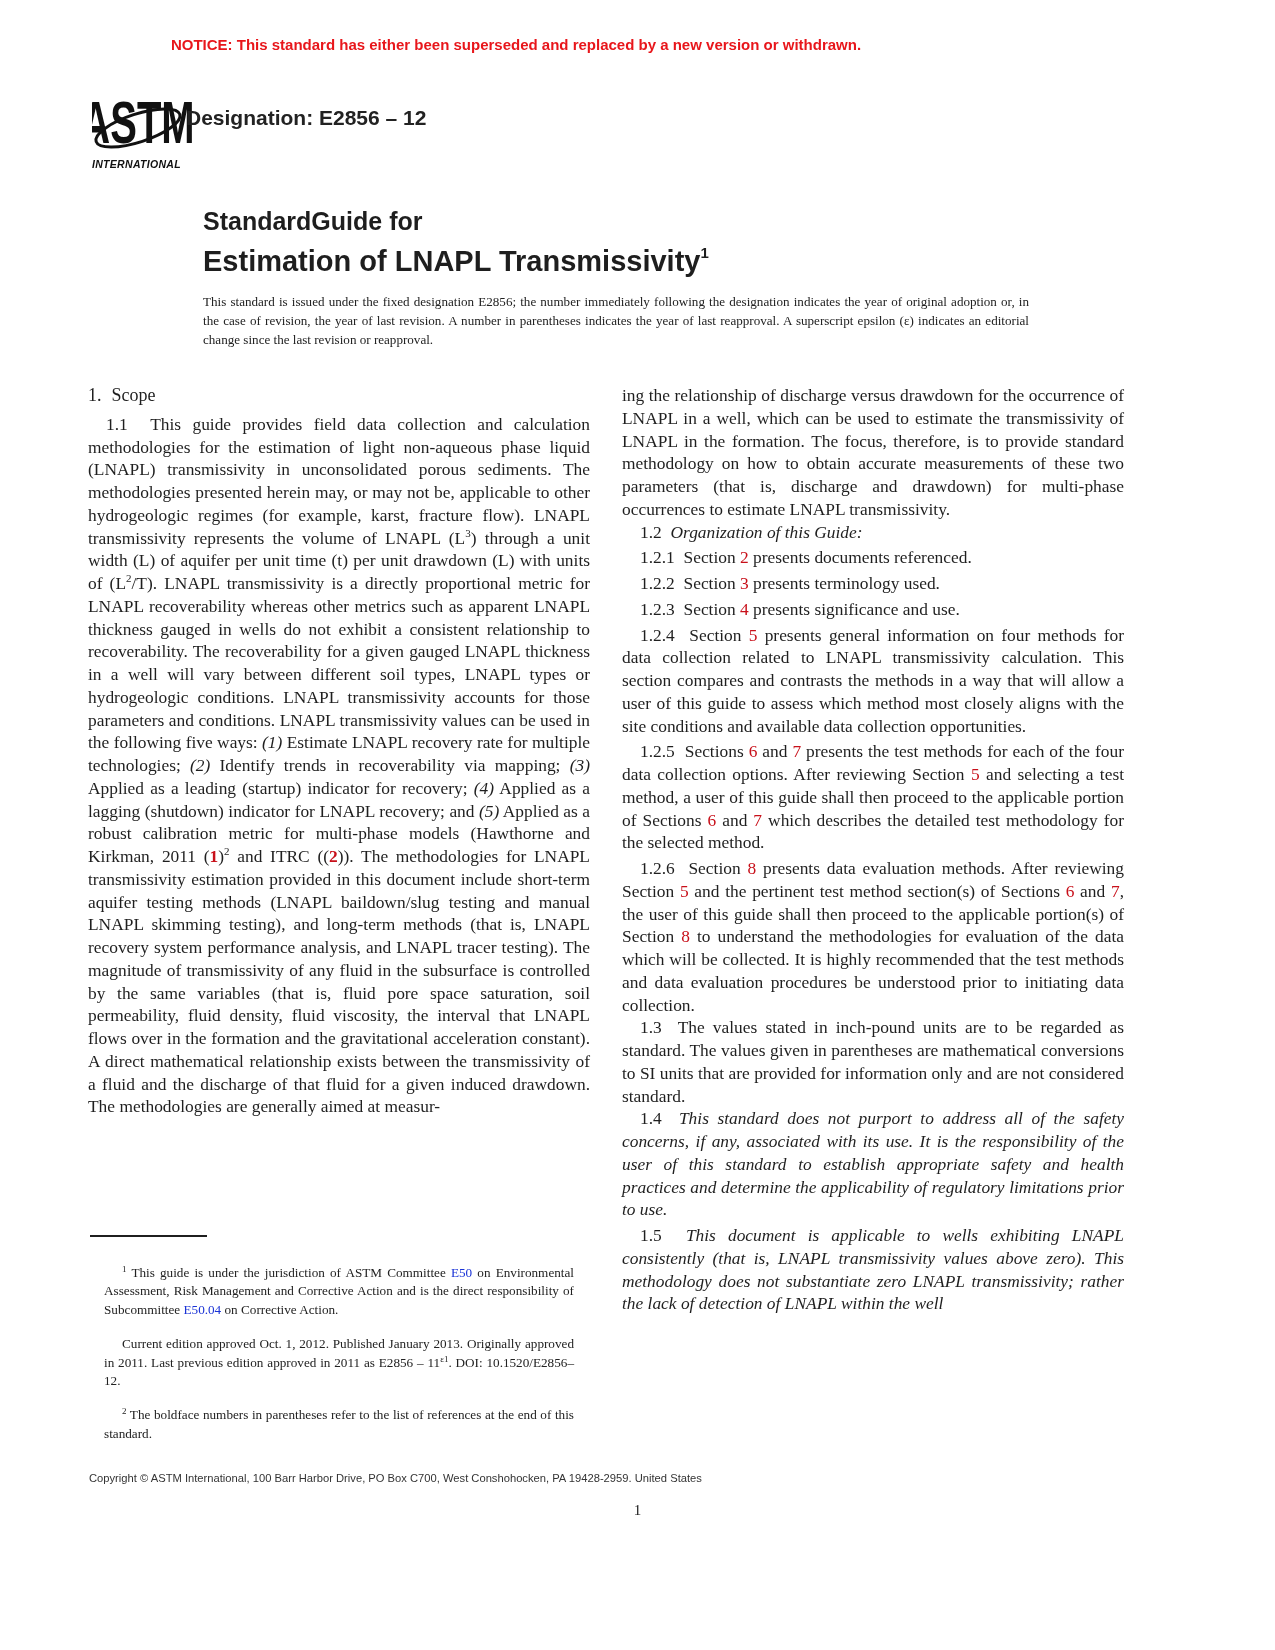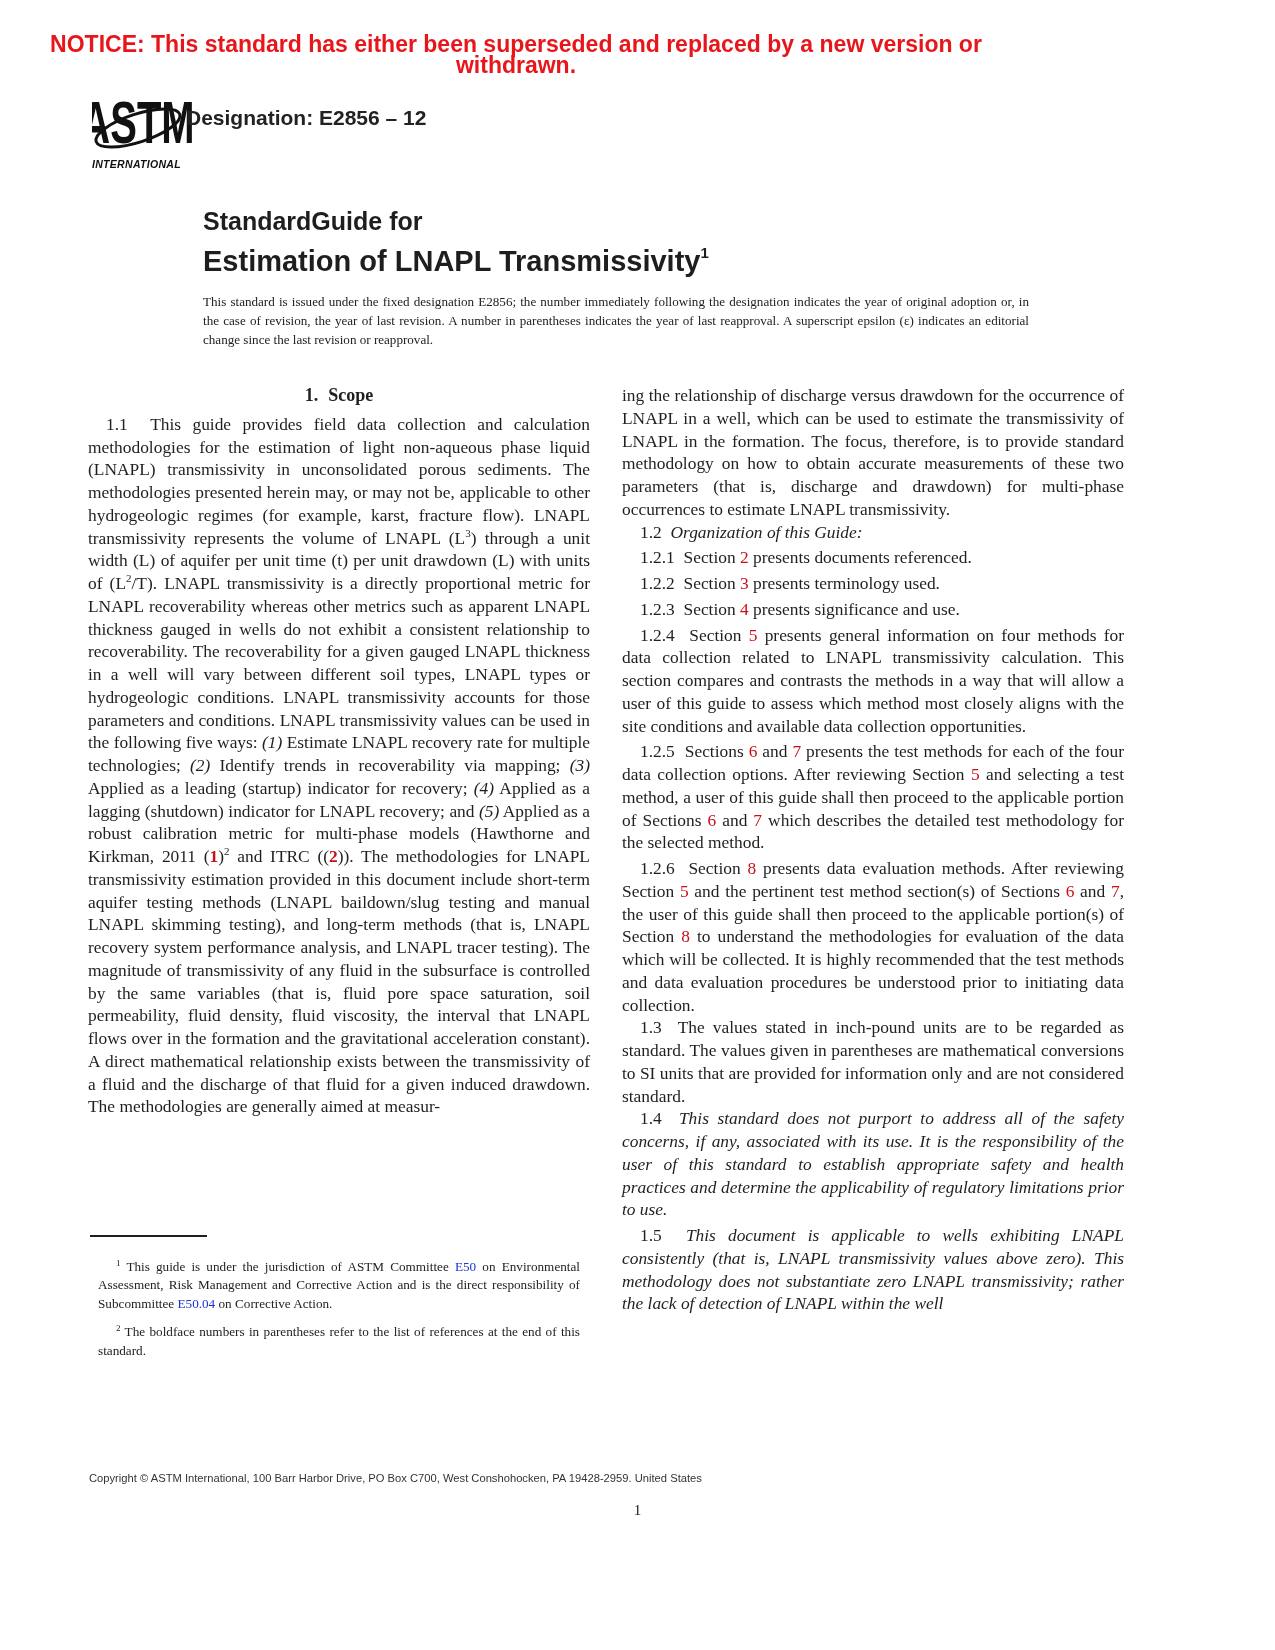--- a/index.html
+++ b/index.html
@@ -1,50 +1,50 @@
 <!DOCTYPE html>
 <html><head>
 <meta charset="utf-8">
 <style>
   html, body { margin: 0; padding: 0; background: #ffffff; }
   body { width: 1275px; height: 1650px; position: relative; overflow: hidden; color: #1a1a1a; }
   .sans { font-family: "Liberation Sans", "DejaVu Sans", sans-serif; }
   .serif { font-family: "Liberation Serif", "DejaVu Serif", serif; }
 
   .notice { position: absolute; top: 34px; left: 0; width: 1032px; text-align: center;
-            color: #e8161b; font-weight: bold; font-size: 23px; line-height: 21px; }
+            color: #e8161b; font-weight: bold; font-size: 15px; line-height: 21px; }
 
   .logo { position: absolute; left: 92px; top: 86px; width: 100px; height: 92px; }
   .designation { position: absolute; left: 186px; top: 106px; font-size: 21px; font-weight: bold; color: #222; }
 
   .title { position: absolute; left: 203px; top: 206px; font-weight: bold; color: #1e1e1e; }
   .title .l1 { font-size: 25px; line-height: 30px; }
   .title .l2 { font-size: 29px; line-height: 34px; }
   .title sup { font-size: 15px; vertical-align: 13px; }
 
   .preamble { position: absolute; left: 203px; top: 292px; width: 826px; font-size: 13.1px; line-height: 19px;
               text-align: justify; color: #222; }
 
   .col { position: absolute; top: 384px; width: 502px; font-size: 17.4px; line-height: 22.75px; color: #1f1f1f; }
   .col.left { left: 88px; }
   .col.right { left: 622px; }
   .col p { margin: 0; text-align: justify; }
   .col p.ind { text-indent: 18px; }
   .col p.gap { }
-  .h1 { font-weight: bold; font-size: 18px; margin: 0 0 6px 0; text-align: center; }
+  .h1 { font-weight: normal; font-size: 18px; margin: 0 0 6px 0; }
   .h1 .num { margin-right: 10px; }
   .red { color: #c8101a; }
   .redb { color: #c8101a; font-weight: bold; }
   .blue { color: #1a33d6; }
   sup.s { font-size: 11px; vertical-align: 7px; line-height: 0; }
   .it { font-style: italic; }
 
   .fnrule { position: absolute; left: 90px; top: 1235px; width: 117px; height: 2px; background: #1f1f1f; }
   .footnotes { position: absolute; left: 88px; top: 1248px; width: 502px; font-size: 13.2px; line-height: 18.4px; color: #222; }
-  .footnotes p { margin: 10px; text-align: justify; text-indent: 18px; }
+  .footnotes p { margin: 16px; text-align: justify; text-indent: 18px; }
   .footnotes sup { font-size: 9px; vertical-align: 5px; line-height: 0; }
 
   .copyright { position: absolute; left: 89px; top: 1472px; font-size: 11.2px; color: #333; }
   .pagenum { position: absolute; left: 0; width: 1275px; top: 1502px; text-align: center; font-size: 15px; color: #222; }
 </style>
 </head>
 <body>
 
 <div class="notice sans">
   <div>NOTICE: This standard has either been superseded and replaced by a new version or withdrawn.</div>
@@ -82,17 +82,18 @@
   <p class="ind" style="margin-top:3px"><span>1.2.5</span>&nbsp; <span>Sections </span><span class="red">6</span><span> and </span><span class="red">7</span><span> presents the test methods for each of the four data collection options. After reviewing Section </span><span class="red">5</span><span> and selecting a test method, a user of this guide shall then proceed to the applicable portion of Sections </span><span class="red">6</span><span> and </span><span class="red">7</span><span> which describes the detailed test methodology for the selected method.</span></p>
   <p class="ind" style="margin-top:3px"><span>1.2.6</span>&nbsp; <span>Section </span><span class="red">8</span><span> presents data evaluation methods. After reviewing Section </span><span class="red">5</span><span> and the pertinent test method section(s) of Sections </span><span class="red">6</span><span> and </span><span class="red">7</span><span>, the user of this guide shall then proceed to the applicable portion(s) of Section </span><span class="red">8</span><span> to understand the methodologies for evaluation of the data which will be collected. It is highly recommended that the test methods and data evaluation procedures be understood prior to initiating data collection.</span></p>
   <p class="ind gap"><span>1.3</span>&nbsp; <span>The values stated in inch-pound units are to be regarded as standard. The values given in parentheses are mathematical conversions to SI units that are provided for information only and are not considered standard.</span></p>
   <p class="ind gap"><span>1.4</span>&nbsp; <span class="it">This standard does not purport to address all of the safety concerns, if any, associated with its use. It is the responsibility of the user of this standard to establish appropriate safety and health practices and determine the applicability of regulatory limitations prior to use.</span></p>
   <p class="ind" style="margin-top:3px"><span>1.5</span>&nbsp; <span class="it">This document is applicable to wells exhibiting LNAPL consistently (that is, LNAPL transmissivity values above zero). This methodology does not substantiate zero LNAPL transmissivity; rather the lack of detection of LNAPL within the well</span></p>
 </div>
 
 <div class="fnrule"></div>
 <div class="footnotes serif">
   <p><sup>1</sup> <span>This guide is under the jurisdiction of ASTM Committee </span><span class="blue">E50</span><span> on Environmental Assessment, Risk Management and Corrective Action and is the direct responsibility of Subcommittee </span><span class="blue">E50.04</span><span> on Corrective Action.</span></p>
+  <p><span>Current edition approved Oct. 1, 2012. Published January 2013. Originally approved in 2011. Last previous edition approved in 2011 as E2856 – 11</span><sup>ε1</sup><span>. DOI: 10.1520/E2856–12.</span></p>
   <p><sup>2</sup> <span>The boldface numbers in parentheses refer to the list of references at the end of this standard.</span></p>
 </div>
 
 <div class="copyright sans">Copyright © ASTM International, 100 Barr Harbor Drive, PO Box C700, West Conshohocken, PA 19428-2959. United States</div>
 <div class="pagenum serif">1</div>
 
 </body></html>

